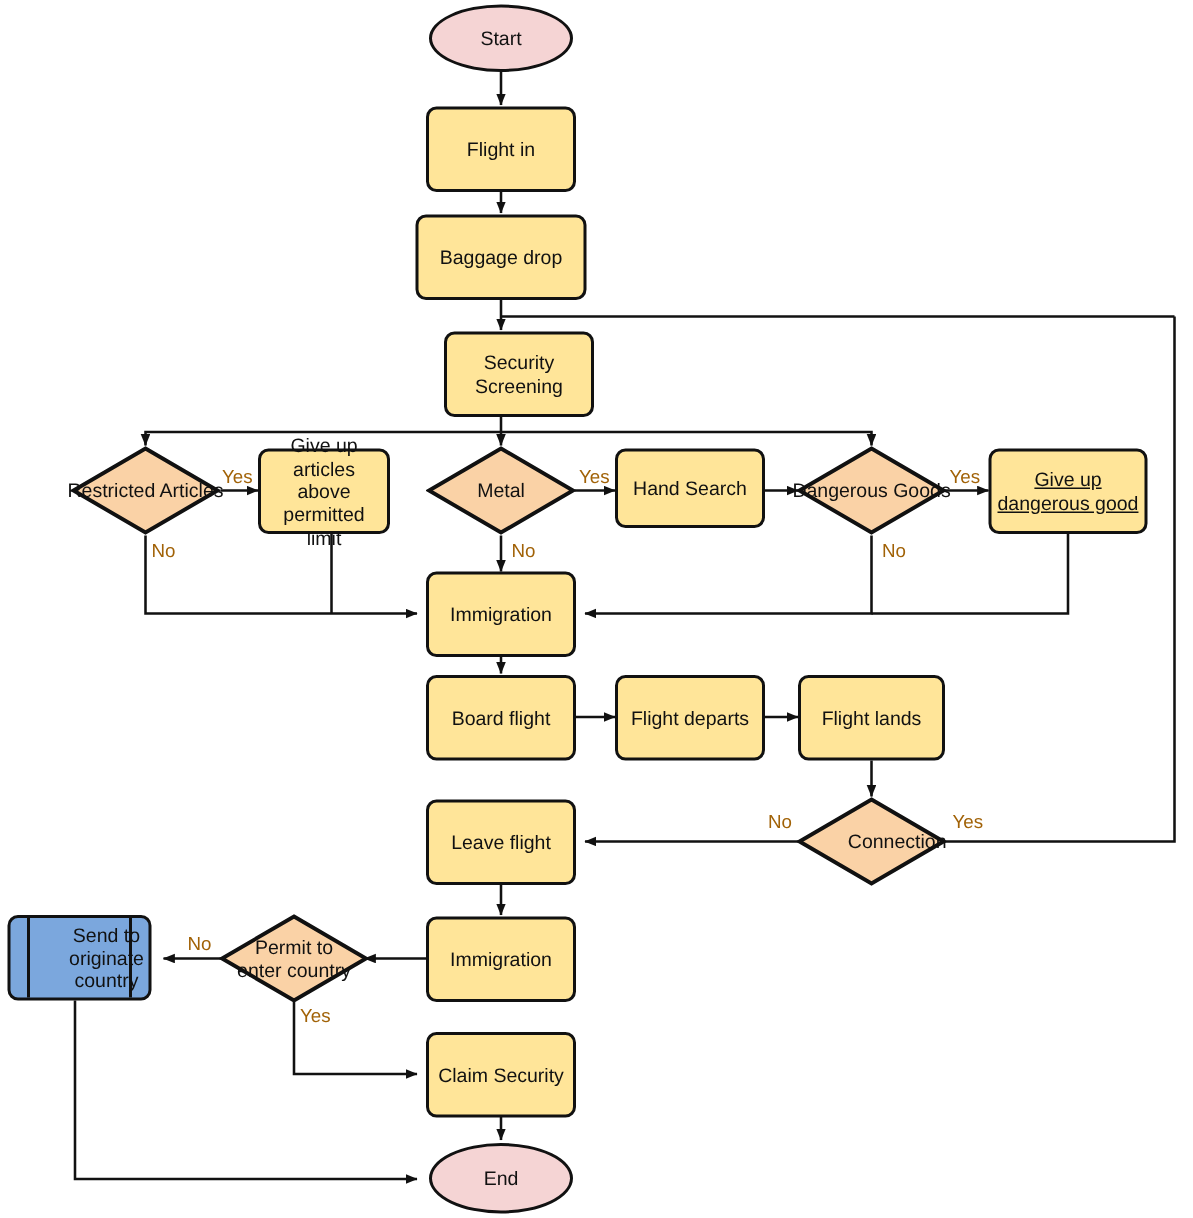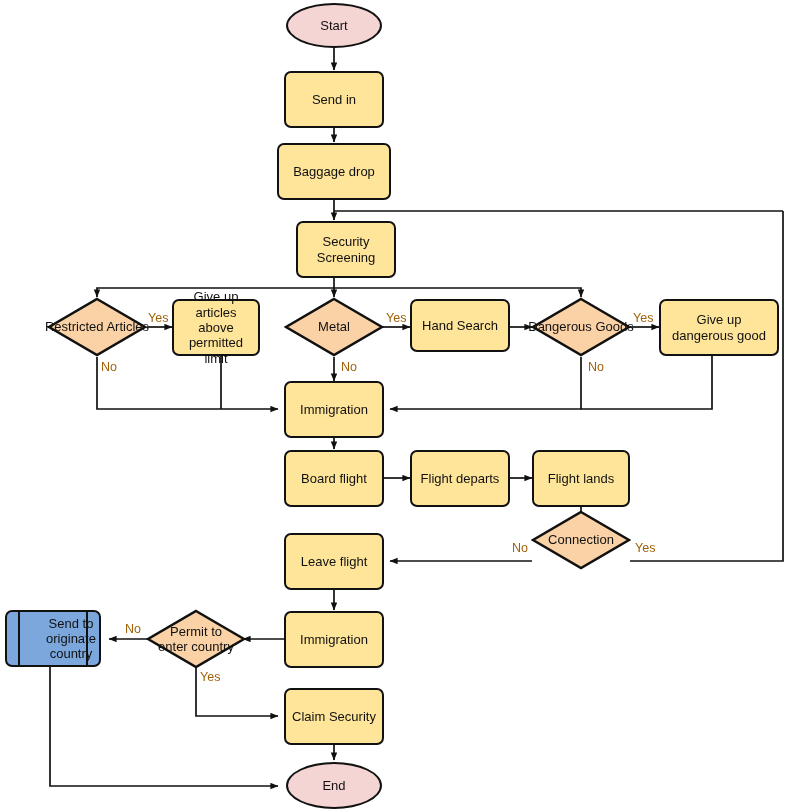--- a/index.html
+++ b/index.html
@@ -84,21 +84,21 @@
 
       <path d="M334,744 L334,760" marker-end="url(#ah)"></path>
     </g>
   </svg>
 
   <div class="node term" style="left:286px;top:3px;width:96px;height:45px;">
     <span class="txt">Start</span>
   </div>
 
   <div class="node proc" style="left:284px;top:71px;width:100px;height:57px;">
-    <span class="txt">Send in</span>
+    <span class="txt">Flight in</span>
   </div>
 
   <div class="node proc" style="left:277px;top:143px;width:114px;height:57px;">
     <span class="txt">Baggage drop</span>
   </div>
 
   <div class="node proc" style="left:296px;top:221px;width:100px;height:57px;flex-direction:column;">
     <span class="txt">Security</span>
     <span class="txt">Screening</span>
   </div>
@@ -127,42 +127,42 @@
     <span class="txt">Hand Search</span>
   </div>
 
   <div class="node dec" style="left:531px;top:297px;width:100px;height:60px;">
     <svg width="100" height="60">
       <polygon points="50,2 98,30 50,58 2,30" fill="#fad2a6" stroke="#111111" stroke-width="2.6"></polygon>
     </svg>
     <span class="lbl">Dangerous Goods</span>
   </div>
 
-  <div class="node proc" style="left:659px;top:299px;width:120px;height:57px;flex-direction:column;">
+  <div class="node proc" style="left:659px;top:299px;width:106px;height:57px;flex-direction:column;text-decoration:underline;">
     <span class="txt">Give up</span>
     <span class="txt">dangerous good</span>
   </div>
 
   <div class="node proc" style="left:284px;top:381px;width:100px;height:57px;">
     <span class="txt">Immigration</span>
   </div>
 
   <div class="node proc" style="left:284px;top:450px;width:100px;height:57px;">
     <span class="txt">Board flight</span>
   </div>
 
   <div class="node proc" style="left:410px;top:450px;width:100px;height:57px;">
     <span class="txt">Flight departs</span>
   </div>
 
   <div class="node proc" style="left:532px;top:450px;width:98px;height:57px;">
     <span class="txt">Flight lands</span>
   </div>
 
-  <div class="node dec" style="left:531px;top:510px;width:100px;height:60px;">
+  <div class="node dec" style="left:531px;top:531px;width:100px;height:60px;justify-content:flex-end;">
     <svg width="100" height="60">
       <polygon points="50,2 98,30 50,58 2,30" fill="#fad2a6" stroke="#111111" stroke-width="2.6"></polygon>
     </svg>
     <span class="lbl">Connection</span>
   </div>
 
   <div class="node proc" style="left:284px;top:533px;width:100px;height:57px;">
     <span class="txt">Leave flight</span>
   </div>
 

